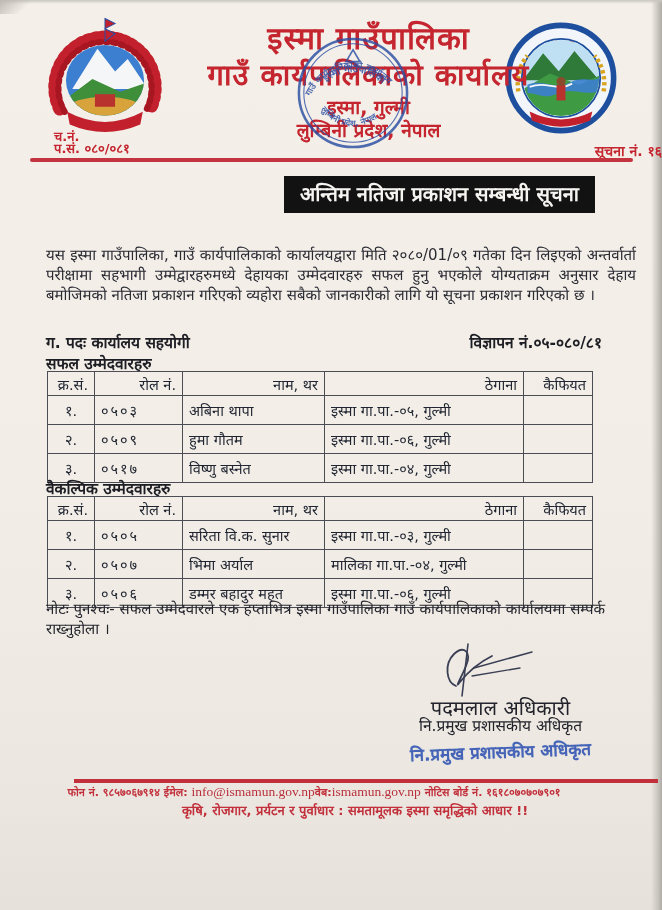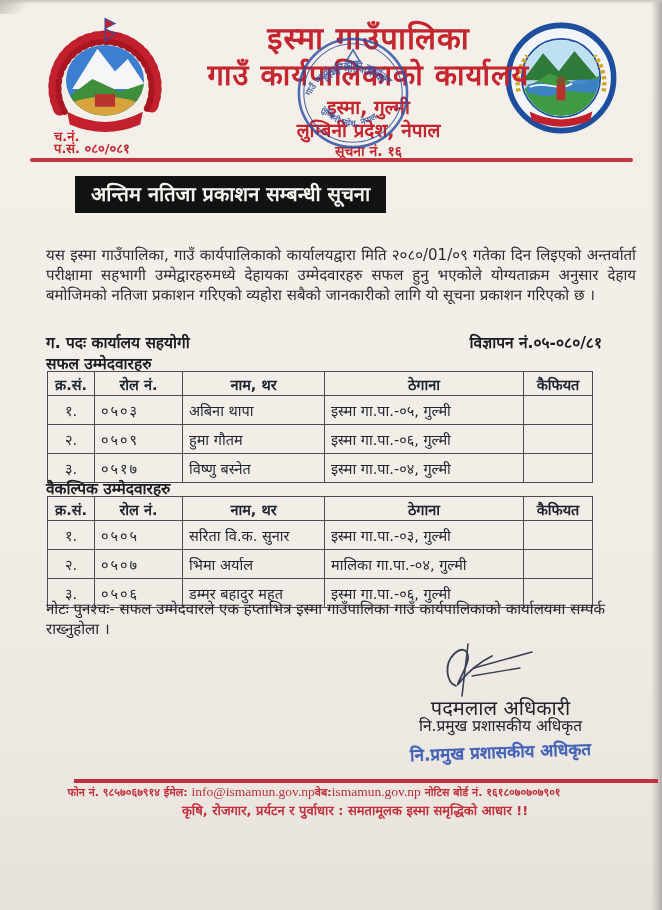--- a/index.html
+++ b/index.html
@@ -18,49 +18,49 @@
 
   
   .emblem-left{position:absolute;left:42px;top:10px;width:126px;height:128px;}
   .logo-right{position:absolute;left:505px;top:22px;width:112px;height:112px;}
   .lh-line{position:absolute;left:0;width:662px;padding-left:75px;box-sizing:border-box;
     text-align:center;color:#c4252f;font-weight:bold;}
   .lh-1{top:16px;font-size:31px;letter-spacing:1px;}
   .lh-2{top:54px;font-size:29px;letter-spacing:1px;}
   .lh-3{top:94px;font-size:19px;}
   .lh-4{top:117px;font-size:19px;}
-  .lh-5{top:141px;font-size:14px;}
+  .lh-5{top:141px;font-size:14px;text-align:right;}
   .ref-block{position:absolute;left:54px;color:#c4252f;font-weight:bold;font-size:13px;}
   .ref-1{top:105px;margin-top:34px;}
   .ref-2{top:127px;}
   .hdr-stamp{position:absolute;left:294px;top:33px;width:118px;height:120px;opacity:.82;}
   .red-rule{position:absolute;left:30px;top:158px;width:603px;height:4px;background:#c43440;border-radius:2px;}
 
   
-  .title-row{position:absolute;left:75px;top:176px;width:520px;text-align:left;}
+  .title-row{position:absolute;left:75px;top:176px;width:520px;text-align:right;}
   .title-box{display:inline-block;background:#121212;color:#f6f4f0;font-weight:bold;
     font-size:20px;padding:4px 16px 6px;}
   .date-row{position:absolute;left:75px;top:214px;width:520px;text-align:center;
     font-weight:bold;font-size:16px;color:#1d1d24;}
 
   
   .body-par{position:absolute;left:46px;top:246px;width:590px;font-size:15px;
     line-height:19.8px;text-align:justify;color:#2a2a33;}
   .pos-line{position:absolute;left:46px;top:331px;font-weight:bold;font-size:15.5px;color:#1d1d24;}
   .advt-line{position:absolute;right:60px;top:331px;font-weight:bold;font-size:15.5px;color:#1d1d24;}
   .tbl-caption{position:absolute;left:46px;font-weight:bold;font-size:15.5px;color:#1d1d24;}
   .cap-1{top:352px;}
   .cap-2{top:477px;}
 
   table.res{position:absolute;left:47px;border-collapse:collapse;table-layout:fixed;width:545px;
     font-size:14.5px;color:#1f2430;}
   .tbl-1{top:371px;}
   .tbl-2{top:496px;}
   table.res th,table.res td{border:1.4px solid #4c4c55;padding:1px 6px;overflow:hidden;white-space:nowrap;}
-  table.res th{font-weight:bold;text-align:center;height:21px;font-size:14.5px;}
+  table.res th{font-weight:normal;text-align:right;height:21px;font-size:14.5px;}
   table.res td{height:26px;}
   .tbl-2 td{height:24px;}
   .c-sn{width:47px;text-align:center;}
   .c-roll{width:88px;}
   .c-name{width:142px;}
   .c-addr{width:199px;}
   .c-rem{width:69px;text-align:center;}
   td.c-sn{text-align:center;}
   td.c-roll{padding-left:12px;letter-spacing:2px;}
 

